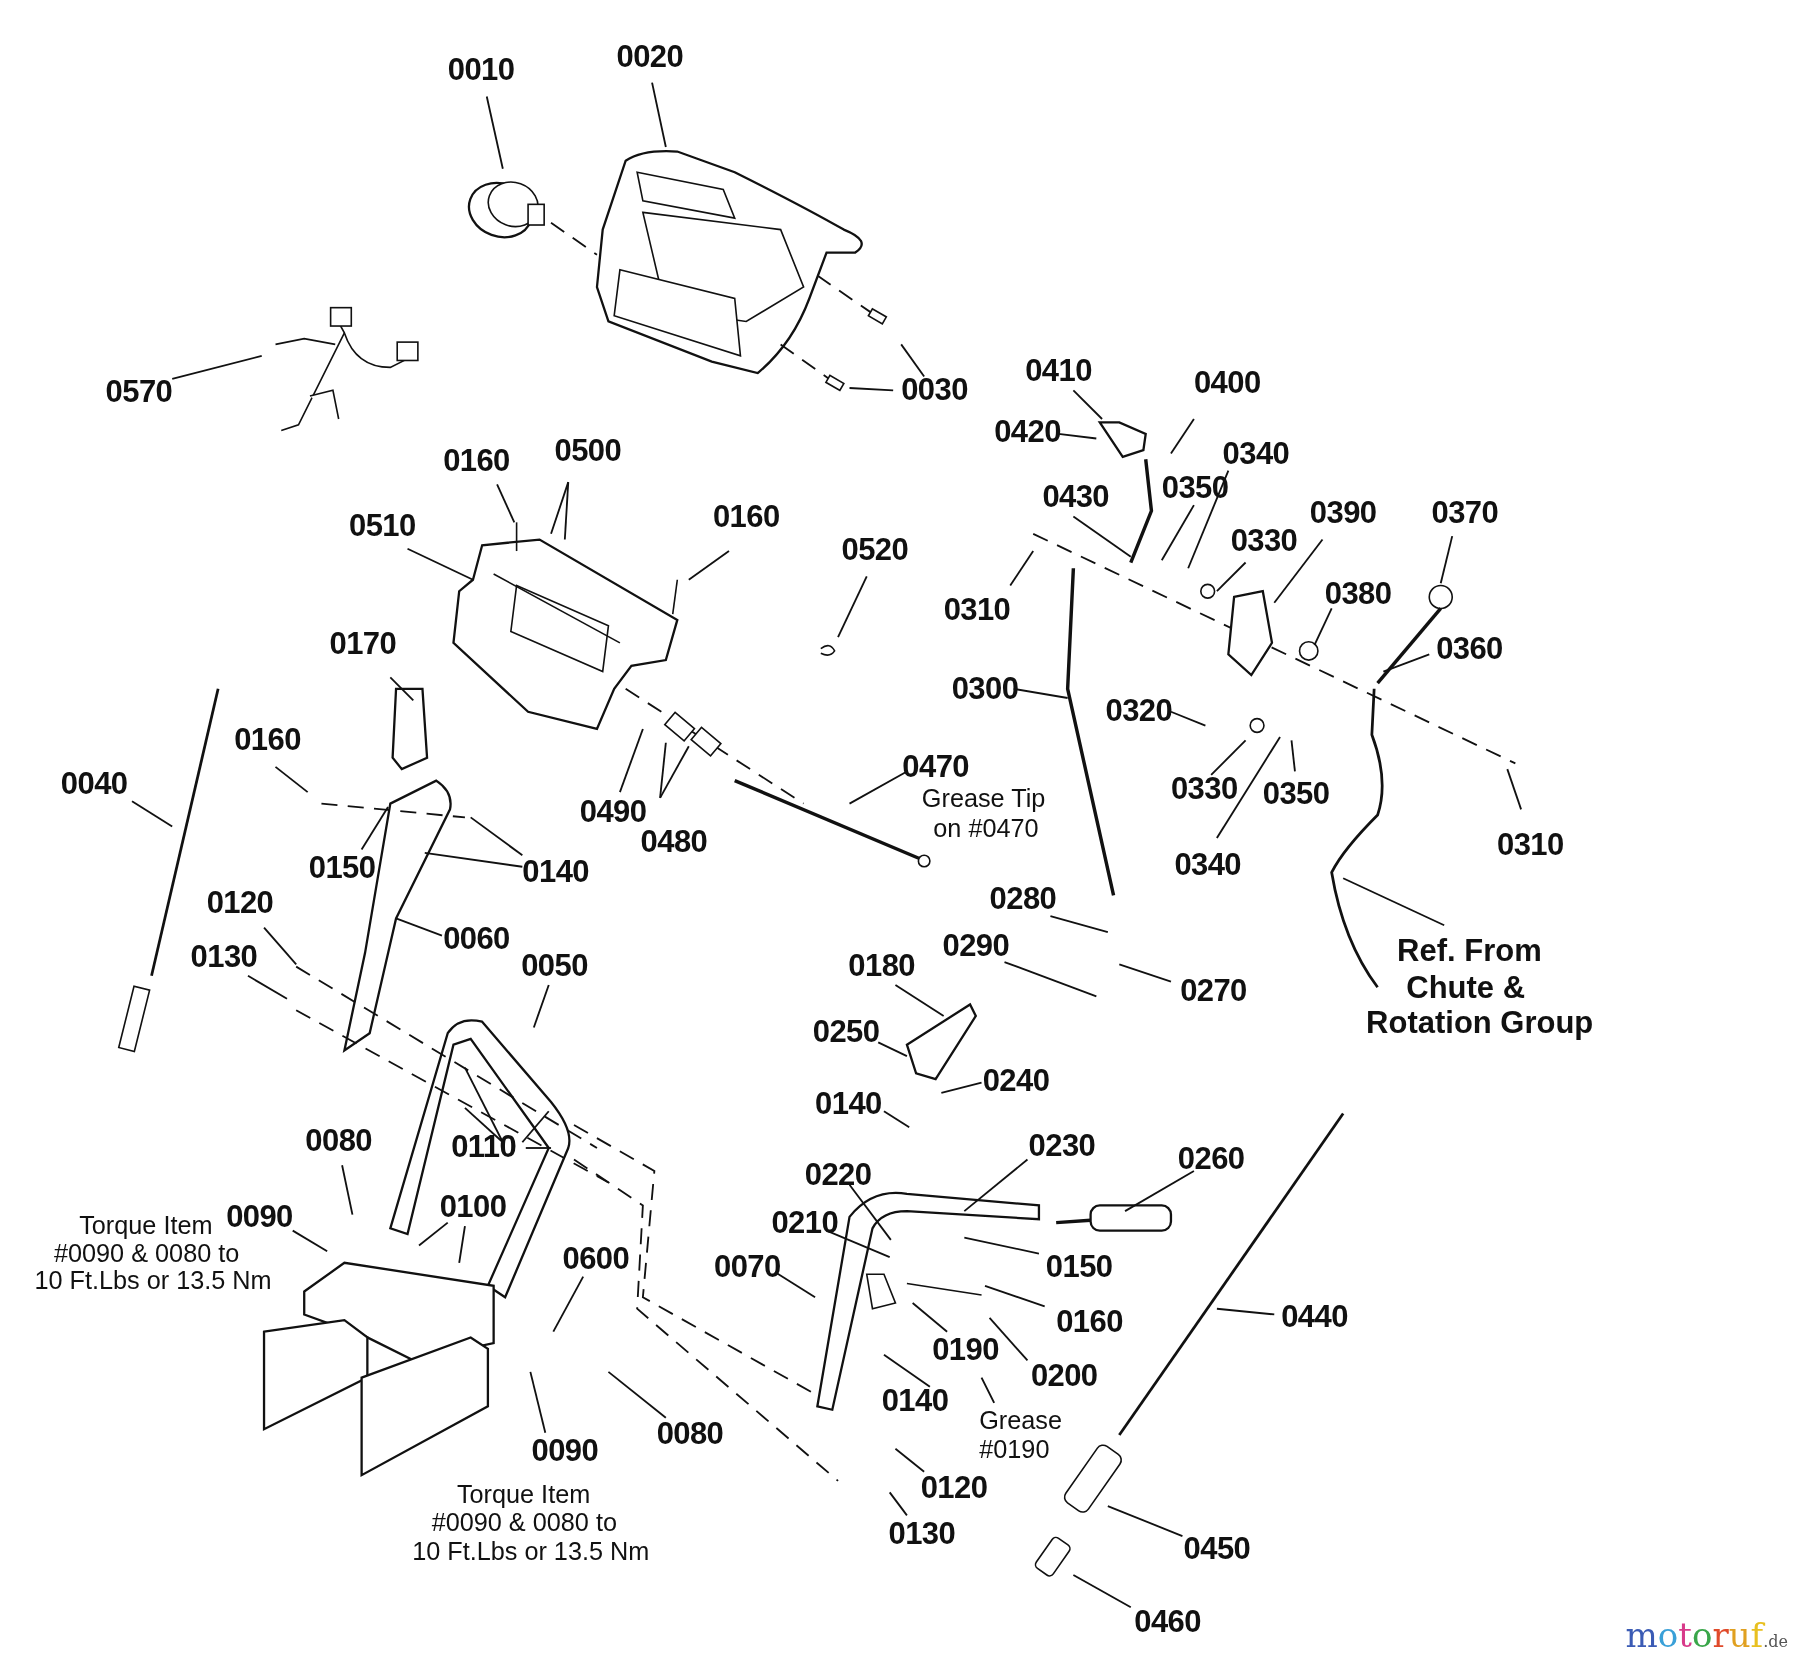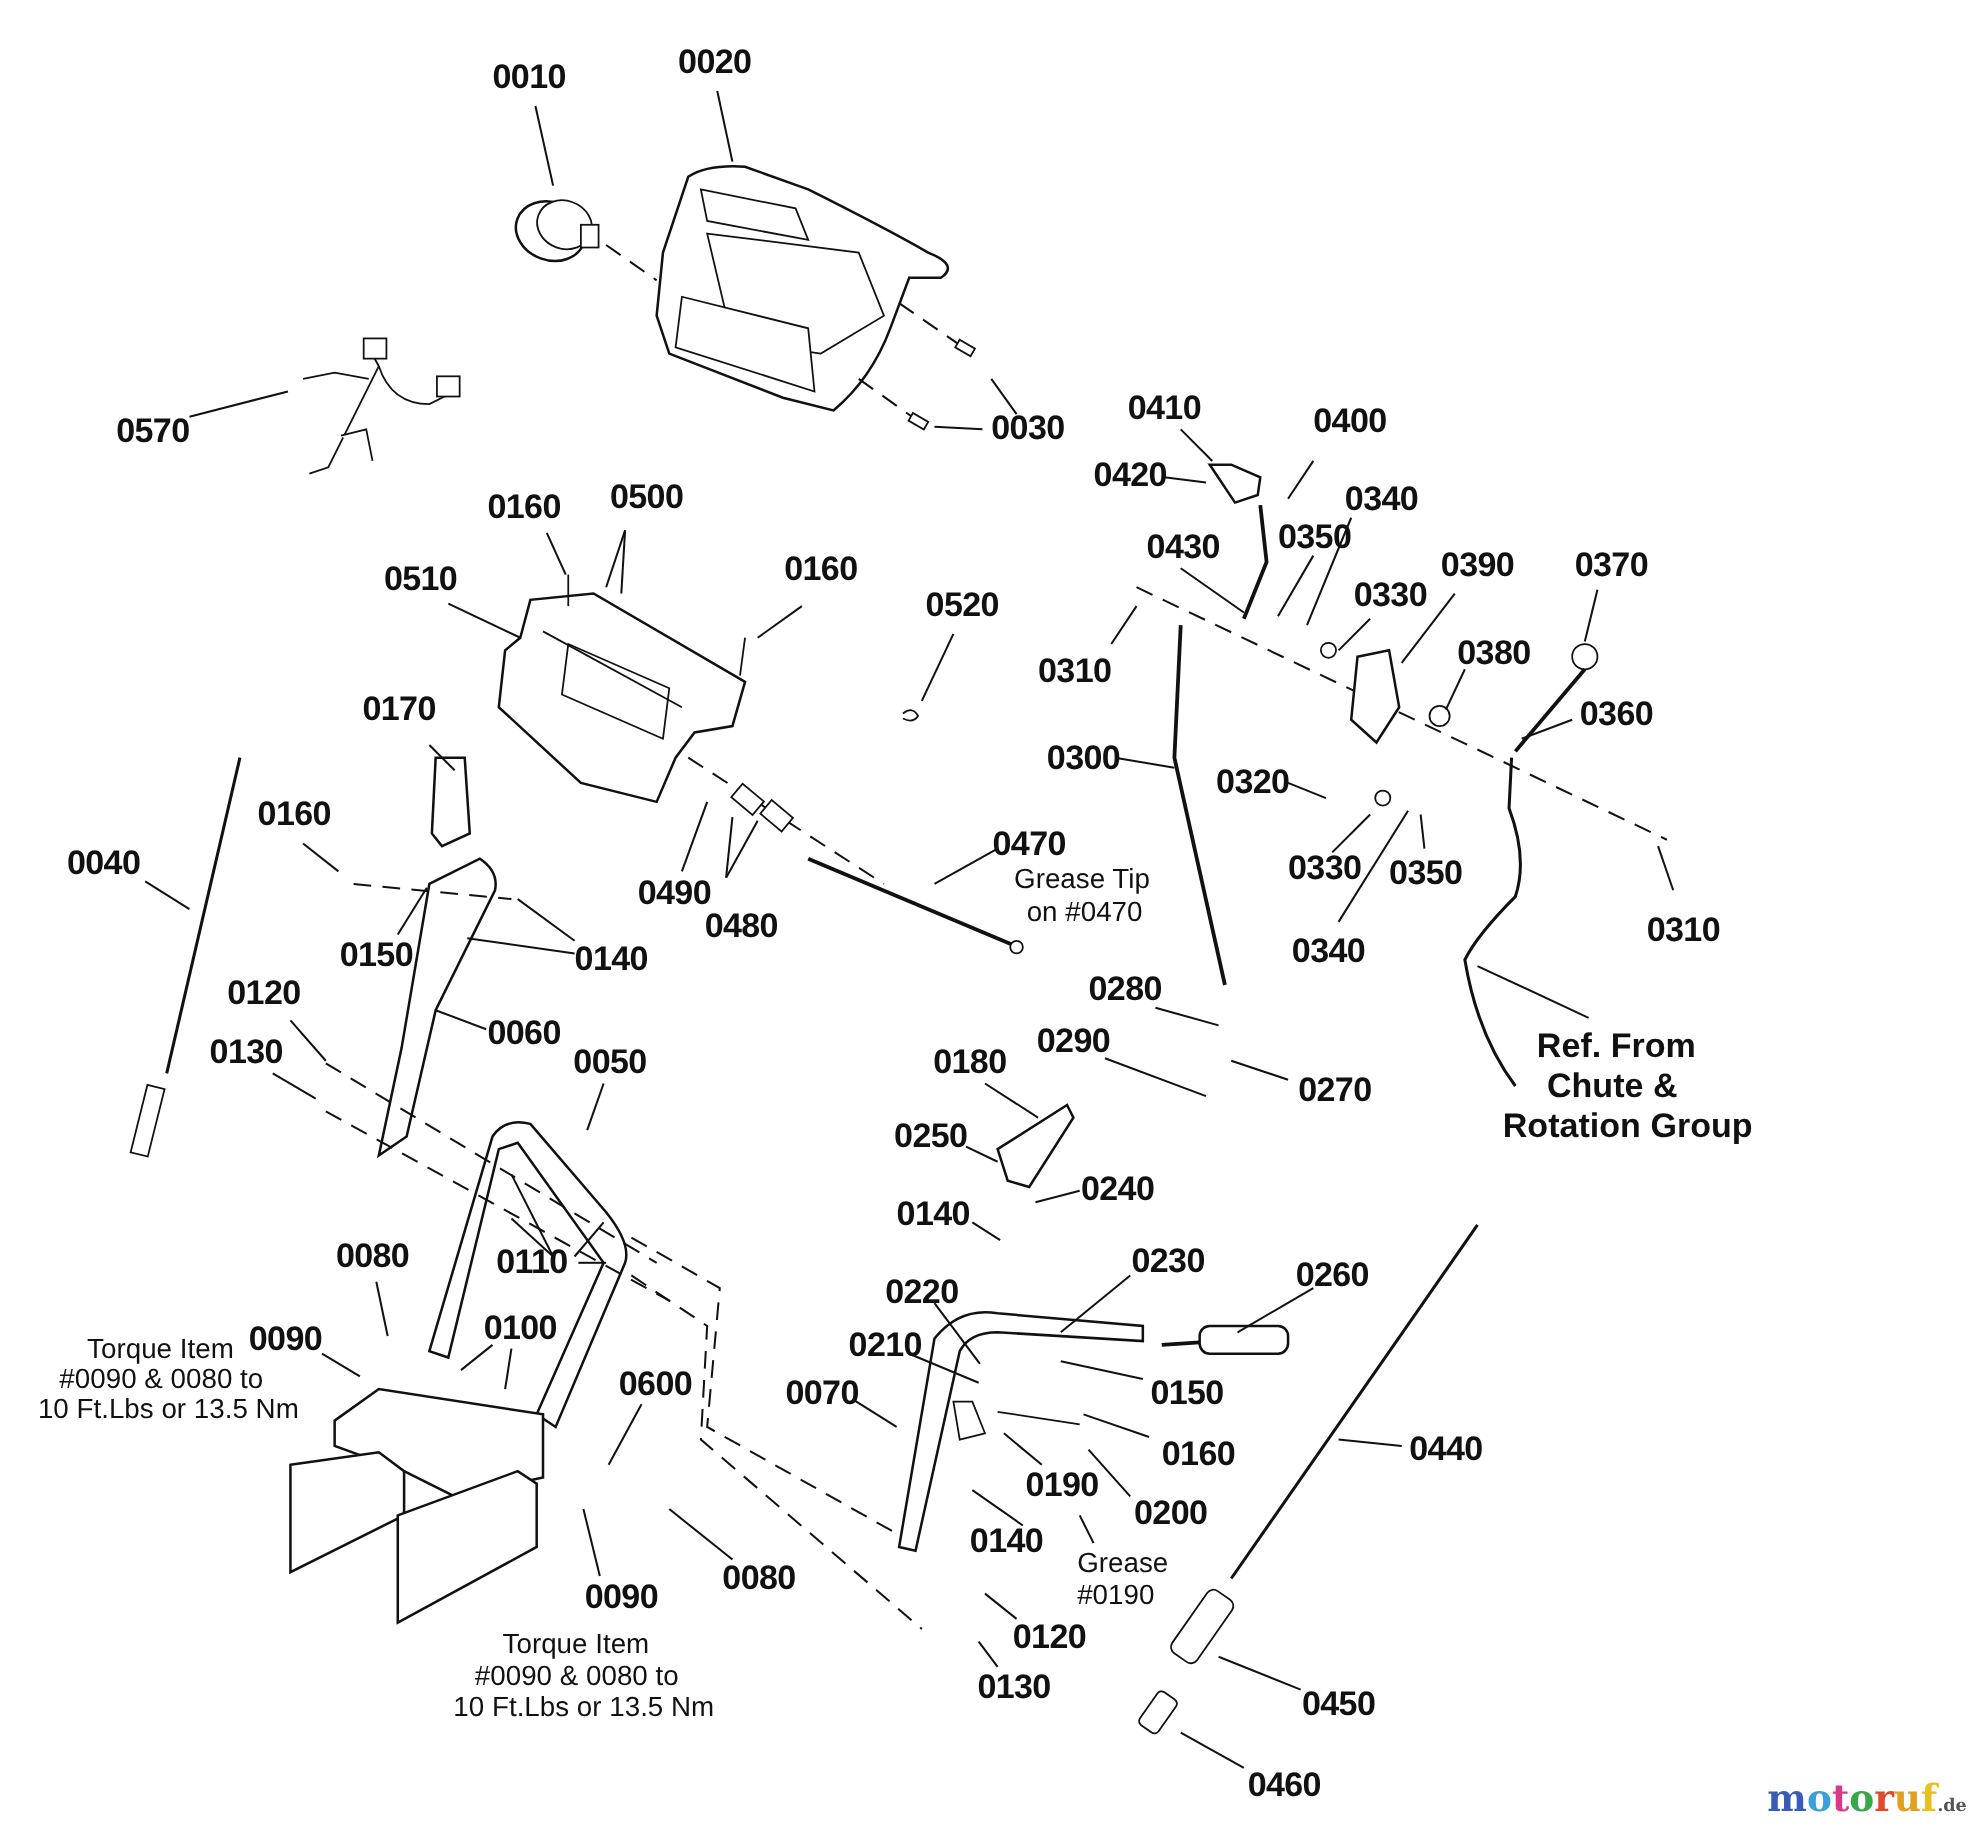--- a/index.html
+++ b/index.html
@@ -7,21 +7,21 @@
   #diagram{position:absolute;left:0;top:0;width:1800px;height:1665px;}
   .part-label{font-family:"Liberation Sans Narrow","Liberation Sans",sans-serif;font-weight:bold;font-size:27px;fill:#111;letter-spacing:-0.5px;}
   .note{font-family:"Liberation Sans",sans-serif;font-size:22px;fill:#111;}
   .note-bold{font-family:"Liberation Sans",sans-serif;font-weight:bold;font-size:27px;fill:#111;}
   .leader{stroke:#111;stroke-width:1.6;fill:none;}
   .part{stroke:#111;stroke-width:2;fill:#fff;}
   .part-thin{stroke:#111;stroke-width:1.4;fill:#fff;}
   .dash{stroke:#111;stroke-width:1.6;fill:none;stroke-dasharray:14 9;}
   .rod{stroke:#111;stroke-width:3;fill:none;}
   .cable{stroke:#111;stroke-width:2.4;fill:none;}
-  .watermark{position:absolute;right:12px;bottom:10px;font-family:"DejaVu Serif",serif;font-size:34px;font-weight:bold;}
+  .watermark{position:absolute;right:12px;bottom:10px;font-family:"DejaVu Serif",serif;font-size:34px;font-weight:normal;}
   .watermark .tld{font-size:16px;color:#555;}
 </style>
 </head>
 <body>
 
 <svg id="diagram" viewBox="0 0 1800 1665" xmlns="http://www.w3.org/2000/svg">
   <g id="drawing" transform="scale(1.148)">
 
     <g>
       <ellipse class="part" cx="436" cy="183" rx="28" ry="23" transform="rotate(20 436 183)"></ellipse>

